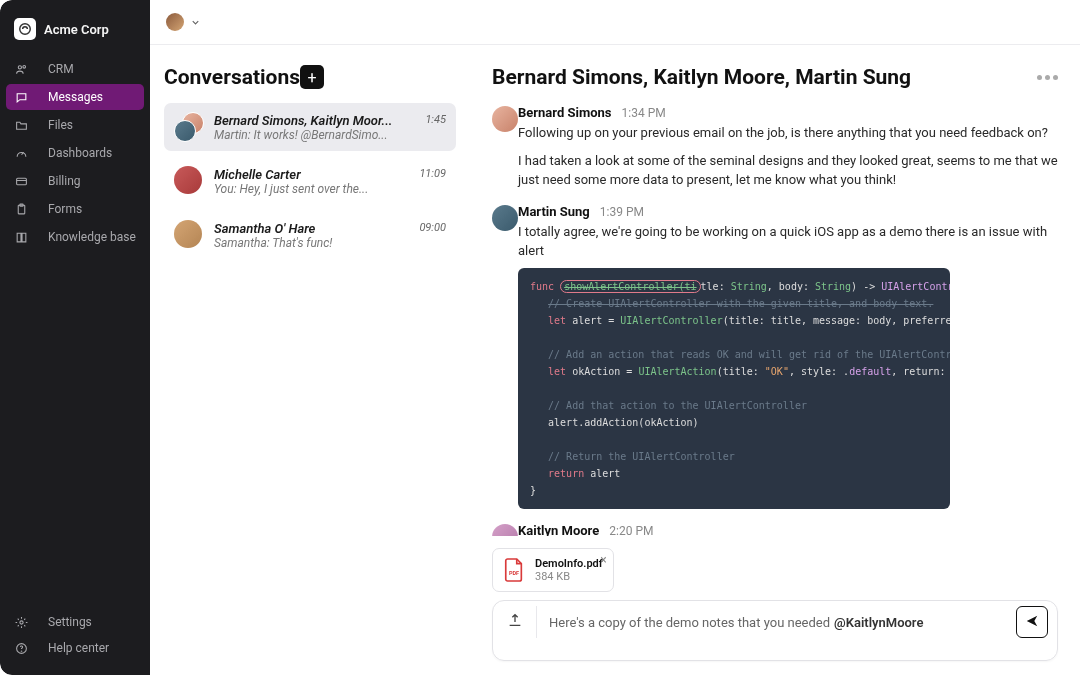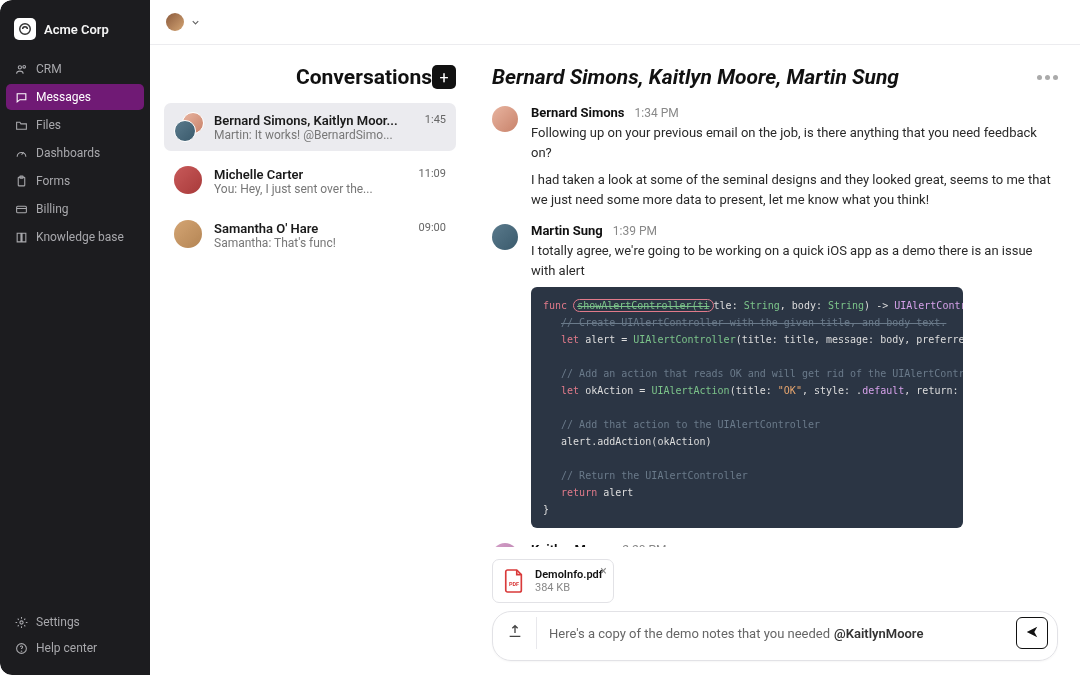--- a/index.html
+++ b/index.html
@@ -5,62 +5,62 @@
     * { box-sizing: border-box; margin: 0; padding: 0; }
     body { font-family: -apple-system, BlinkMacSystemFont, "Segoe UI", Roboto, sans-serif; background: #fff; color: #111; width: 1080px; height: 675px; overflow: hidden; border-radius: 12px; }
     .app { display: flex; height: 100%; }
 
     
     .sidebar { width: 150px; background: #1c1c1f; display: flex; flex-direction: column; padding-top: 14px; border-radius: 12px 0 0 12px; }
     .brand { display: flex; align-items: center; gap: 8px; padding: 4px 14px 16px; }
     .brand-logo { width: 22px; height: 22px; background: #fff; border-radius: 5px; display: flex; align-items: center; justify-content: center; }
     .brand-name { color: #f5f5f5; font-size: 13px; font-weight: 600; }
     .nav { flex: 1; display: flex; flex-direction: column; gap: 2px; padding: 0 6px; }
-    .nav-item { display: flex; align-items: flex-start; gap: 8px; color: #a8a8ac; font-size: 12px; padding: 6px 8px; border-radius: 5px; cursor: pointer; }
+    .nav-item { display: flex; align-items: flex-start; gap: 20px; color: #a8a8ac; font-size: 12px; padding: 6px 8px; border-radius: 5px; cursor: pointer; }
     .nav-item.active { background: #701a75; color: #fff; }
     .nav-item .nav-icon { width: 14px; height: 14px; display: flex; align-items: center; justify-content: center; flex-shrink: 0; }
     .nav-footer { padding: 0 6px 14px; }
 
     
     .main { flex: 1; display: flex; flex-direction: column; min-width: 0; }
     .topbar { height: 45px; border-bottom: 1px solid #ececef; display: flex; align-items: center; padding: 0 16px; }
     .search-wrap { display: flex; align-items: center; gap: 8px; flex: 1; }
     .search-wrap input { border: none; outline: none; font-size: 13px; width: 260px; color: #333; }
     .search-wrap input::placeholder { color: #999; }
     .profile { display: flex; align-items: center; gap: 6px; cursor: pointer; }
     .avatar-sm { width: 18px; height: 18px; border-radius: 50%; background: linear-gradient(135deg,#8b5a3c,#d4a574); }
 
     .content { flex: 1; display: flex; min-height: 0; }
 
     
     .conv-col { width: 320px; padding: 20px 14px; display: flex; flex-direction: column; gap: 14px; }
-    .conv-header { display: flex; align-items: center; justify-content: flex-end; }
+    .conv-header { display: flex; align-items: center; justify-content: flex-start; }
     .conv-title { font-size: 21px; font-weight: 700; }
     .new-btn { width: 24px; height: 24px; border-radius: 5px; background: #111; color: #fff; display: flex; align-items: center; justify-content: center; cursor: pointer; font-size: 16px; }
     .conv-list { display: flex; flex-direction: column; gap: 6px; }
-    .conv-item { display: flex; gap: 10px; padding: 9px 10px; border-radius: 7px; cursor: pointer; align-items: center; }
+    .conv-item { display: flex; gap: 10px; padding: 9px 10px; border-radius: 7px; cursor: pointer; align-items: center; font-style: italic; }
     .conv-item.selected { background: #ebebef; }
     .conv-avatar-wrap { width: 30px; height: 30px; position: relative; flex-shrink: 0; }
     .avatar-md, .avatar-md2 { width: 22px; height: 22px; border-radius: 50%; position: absolute; border: 1.5px solid #fff; }
     .avatar-single { width: 28px; height: 28px; border-radius: 50%; }
     .avatar-md { top: 0; right: 0; background: linear-gradient(135deg,#e8b4a0,#c8826a); }
     .avatar-md2 { bottom: 0; left: 0; background: linear-gradient(135deg,#5a7a8c,#3a5a6c); }
     .conv-body { flex: 1; min-width: 0; }
     .conv-names { font-size: 13px; font-weight: 600; white-space: nowrap; overflow: hidden; text-overflow: ellipsis; color: #1a1a1a; }
     .conv-preview { font-size: 12px; color: #777; white-space: nowrap; overflow: hidden; text-overflow: ellipsis; }
     .conv-time { font-size: 11px; color: #666; align-self: flex-start; margin-top: 1px; }
 
     
     .thread { flex: 1; display: flex; flex-direction: column; padding: 20px 22px 14px; min-width: 0; }
     .thread-header { display: flex; align-items: center; justify-content: space-between; margin-bottom: 16px; }
-    .thread-title { font-size: 21px; font-weight: 700; font-style: italic; }
+    .thread-title { font-size: 21px; font-weight: 700; }
     .dots { display: flex; gap: 3px; cursor: pointer; }
     .dots span { width: 5px; height: 5px; background: #aaa; border-radius: 50%; }
     .messages { flex: 1; overflow-y: auto; display: flex; flex-direction: column; gap: 14px; }
-    .msg { display: flex; gap: 13px; }
+    .msg { display: flex; }
     .msg-avatar { width: 26px; height: 26px; border-radius: 50%; flex-shrink: 0; margin-top: 1px; }
     .msg-body { flex: 1; min-width: 0; }
     .msg-head { display: flex; align-items: baseline; gap: 10px; margin-bottom: 3px; }
     .msg-name { font-size: 13px; font-weight: 700; }
     .msg-time { font-size: 12px; color: #888; }
     .msg-text { font-size: 13px; color: #2a2a2a; line-height: 1.5; }
     .msg-text + .msg-text { margin-top: 8px; }
     .code-block { margin-top: 7px; border-radius: 6px; overflow: hidden; width: 432px; }
     .code-block pre { background: #2b3544; color: #ddd; font-family: Menlo, Consolas, monospace; font-size: 10px; padding: 10px 12px; line-height: 1.7; white-space: pre; }
     .tk-kw { color: #e07a8a; }
@@ -70,21 +70,21 @@
     .tk-cm { color: #6a7a8a; }
     .tk-kw2 { color: #d4a0e8; }
     .tk-circle { border: 1px solid #e07a8a; border-radius: 10px; padding: 0 3px; }
 
     .composer-area { margin-top: 12px; }
     .attachment { display: inline-flex; align-items: center; gap: 10px; border: 1px solid #e2e2e6; border-radius: 7px; padding: 8px 10px; position: relative; margin-bottom: 8px; }
     .attach-icon { width: 22px; height: 26px; }
     .attach-name { font-size: 11px; font-weight: 600; }
     .attach-size { font-size: 11px; color: #888; }
     .attach-close { position: absolute; top: 4px; right: 6px; font-size: 12px; color: #888; cursor: pointer; }
-    .composer { display: flex; align-items: center; border: 1px solid #e2e2e6; border-radius: 19px; padding: 5px 5px 11px 0; box-shadow: 0 1px 2px rgba(0,0,0,0.04); }
+    .composer { display: flex; align-items: center; border: 1px solid #e2e2e6; border-radius: 12px; padding: 5px 5px 22px 0; box-shadow: 0 1px 2px rgba(0,0,0,0.04); }
     .upload-btn { width: 44px; display: flex; align-items: center; justify-content: center; color: #555; cursor: pointer; border-right: 1px solid #e8e8ec; align-self: stretch; }
     .composer-mention { color: #333; font-weight: 600; }
     .composer-text { display: flex; align-items: center; gap: 4px; flex: 1; padding-left: 12px; font-size: 13px; color: #666; }
     .send-btn2 { width: 32px; height: 32px; border-radius: 6px; border: 1.5px solid #111; display: flex; align-items: center; justify-content: center; cursor: pointer; margin-right: 4px;}
 
     
     .av-bernard { background: linear-gradient(135deg,#e8b4a0,#c8826a); }
     .av-martin { background: linear-gradient(135deg,#5a7a8c,#3a5a6c); }
     .av-kaitlyn { background: linear-gradient(135deg,#d4a0c8,#b478a8); }
     .av-michelle { background: linear-gradient(135deg,#c85a5a,#a83a3a); }
@@ -137,34 +137,34 @@
             <svg width="13" height="13" viewBox="0 0 24 24" fill="none" stroke="currentColor" stroke-width="2">
               <path d="M4 18a8 8 0 1 1 16 0"></path>
               <path d="M12 14l4-4"></path>
             </svg>
           </span>
         <span>Dashboards</span>
       </div>
       <div class="nav-item">
         <span class="nav-icon">
             <svg width="13" height="13" viewBox="0 0 24 24" fill="none" stroke="currentColor" stroke-width="2">
+              <rect x="3" y="6" width="18" height="12" rx="2"></rect>
+              <path d="M3 10h18"></path>
+            </svg>
+          </span>
+        <span>Billing</span>
+      </div>
+      <div class="nav-item">
+        <span class="nav-icon">
+            <svg width="13" height="13" viewBox="0 0 24 24" fill="none" stroke="currentColor" stroke-width="2">
               <rect x="6" y="4" width="12" height="16" rx="1"></rect>
               <rect x="9" y="2" width="6" height="4" rx="1"></rect>
             </svg>
           </span>
         <span>Forms</span>
-      </div>
-      <div class="nav-item">
-        <span class="nav-icon">
-            <svg width="13" height="13" viewBox="0 0 24 24" fill="none" stroke="currentColor" stroke-width="2">
-              <rect x="3" y="6" width="18" height="12" rx="2"></rect>
-              <path d="M3 10h18"></path>
-            </svg>
-          </span>
-        <span>Billing</span>
       </div>
       <div class="nav-item">
         <span class="nav-icon">
             <svg width="13" height="13" viewBox="0 0 24 24" fill="none" stroke="currentColor" stroke-width="2">
               <path d="M4 4h7v16H4zM13 4h7v16h-7z"></path>
             </svg>
           </span>
         <span>Knowledge base</span>
       </div>
     </nav>

